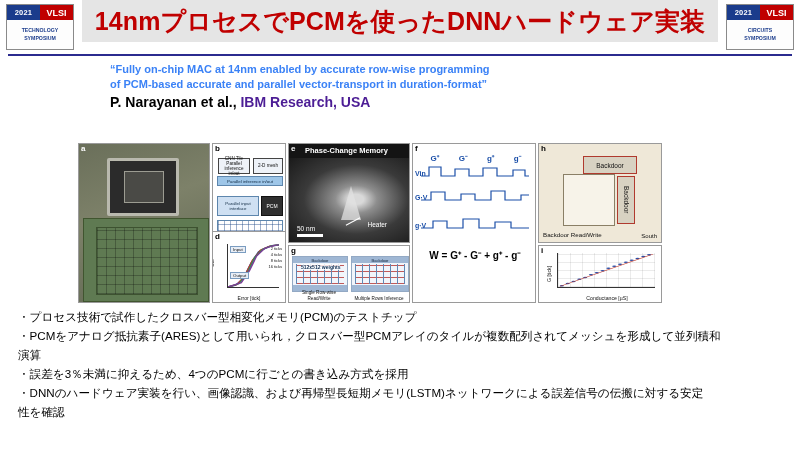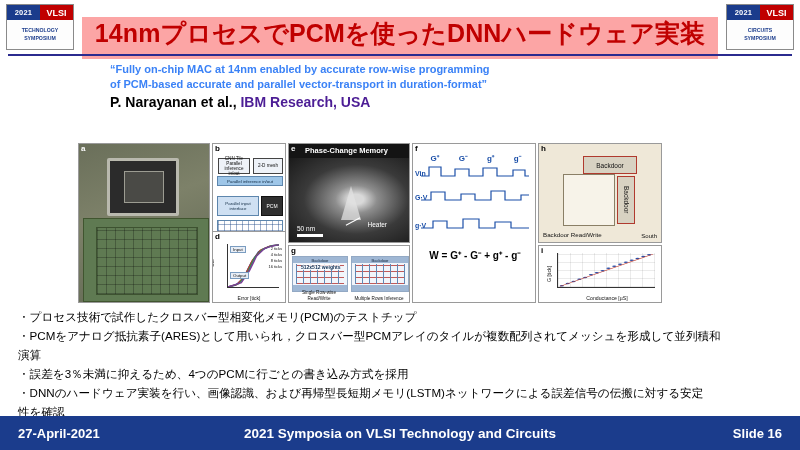--- a/index.html
+++ b/index.html
@@ -77,26 +77,26 @@
     justify-content: center;
     color: #1b3c8c;
     font-size: 5.2px;
     font-weight: bold;
     line-height: 1.5;
     text-align: center;
   }
   .title-bar {
     position: absolute;
     left: 82px;
-    top: 17px;
+    top: 0;
     width: 636px;
     height: 42px;
-    background: #fca5a5;
+    background: #e5e5e5;
     display: flex;
-    align-items: flex-start;
+    align-items: center;
     justify-content: center;
   }
   .title-text {
     color: #c00000;
     font-size: 25px;
     font-weight: bold;
     letter-spacing: .1px;
     white-space: nowrap;
   }
   .header-rule {
@@ -686,19 +686,14 @@
 
   <div class="bullets">
     <p>・プロセス技術で試作したクロスバー型相変化メモリ(PCM)のテストチップ</p>
     <p>・PCMをアナログ抵抗素子(ARES)として用いられ，クロスバー型PCMアレイのタイルが複数配列されてメッシュを形成して並列積和</p>
     <p>演算</p>
     <p>・誤差を3％未満に抑えるため、4つのPCMに行ごとの書き込み方式を採用</p>
     <p>・DNNのハードウェア実装を行い、画像認識、および再帰型長短期メモリ(LSTM)ネットワークによる誤差信号の伝搬に対する安定</p>
     <p>性を確認</p>
   </div>
 
-  <div class="footer">
-    <div class="footer-date">27-April-2021</div>
-    <div class="footer-center">2021 Symposia on VLSI Technology and Circuits</div>
-    <div class="footer-slide">Slide 16</div>
-  </div>
 
 </div>
 
 </body></html>

